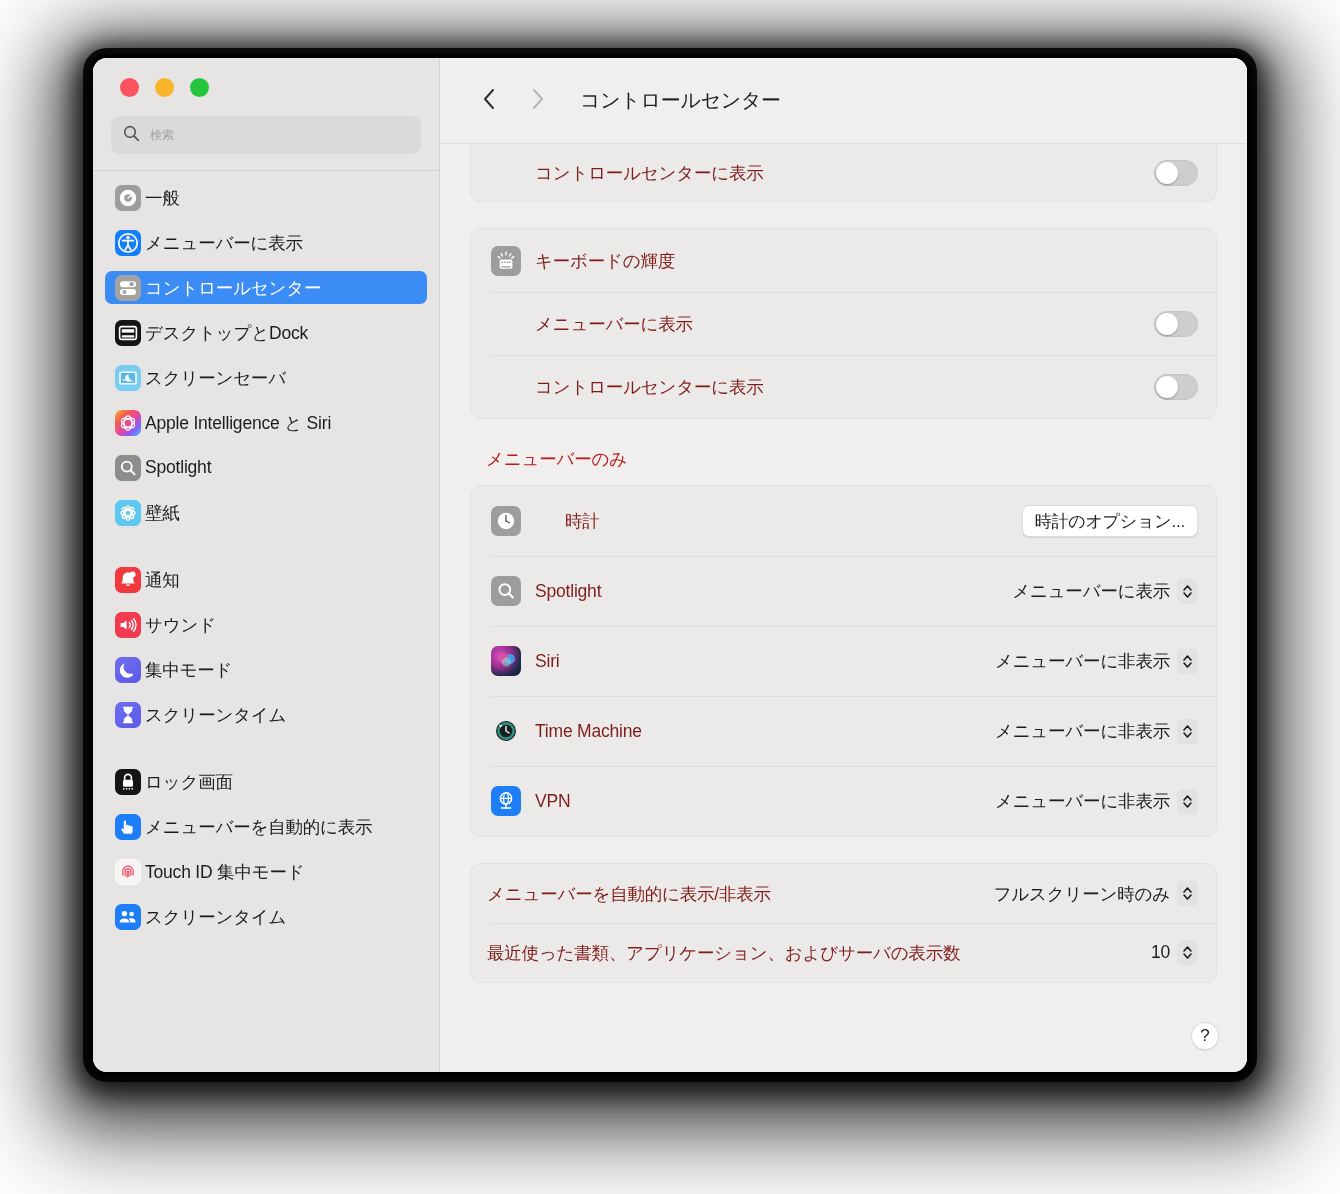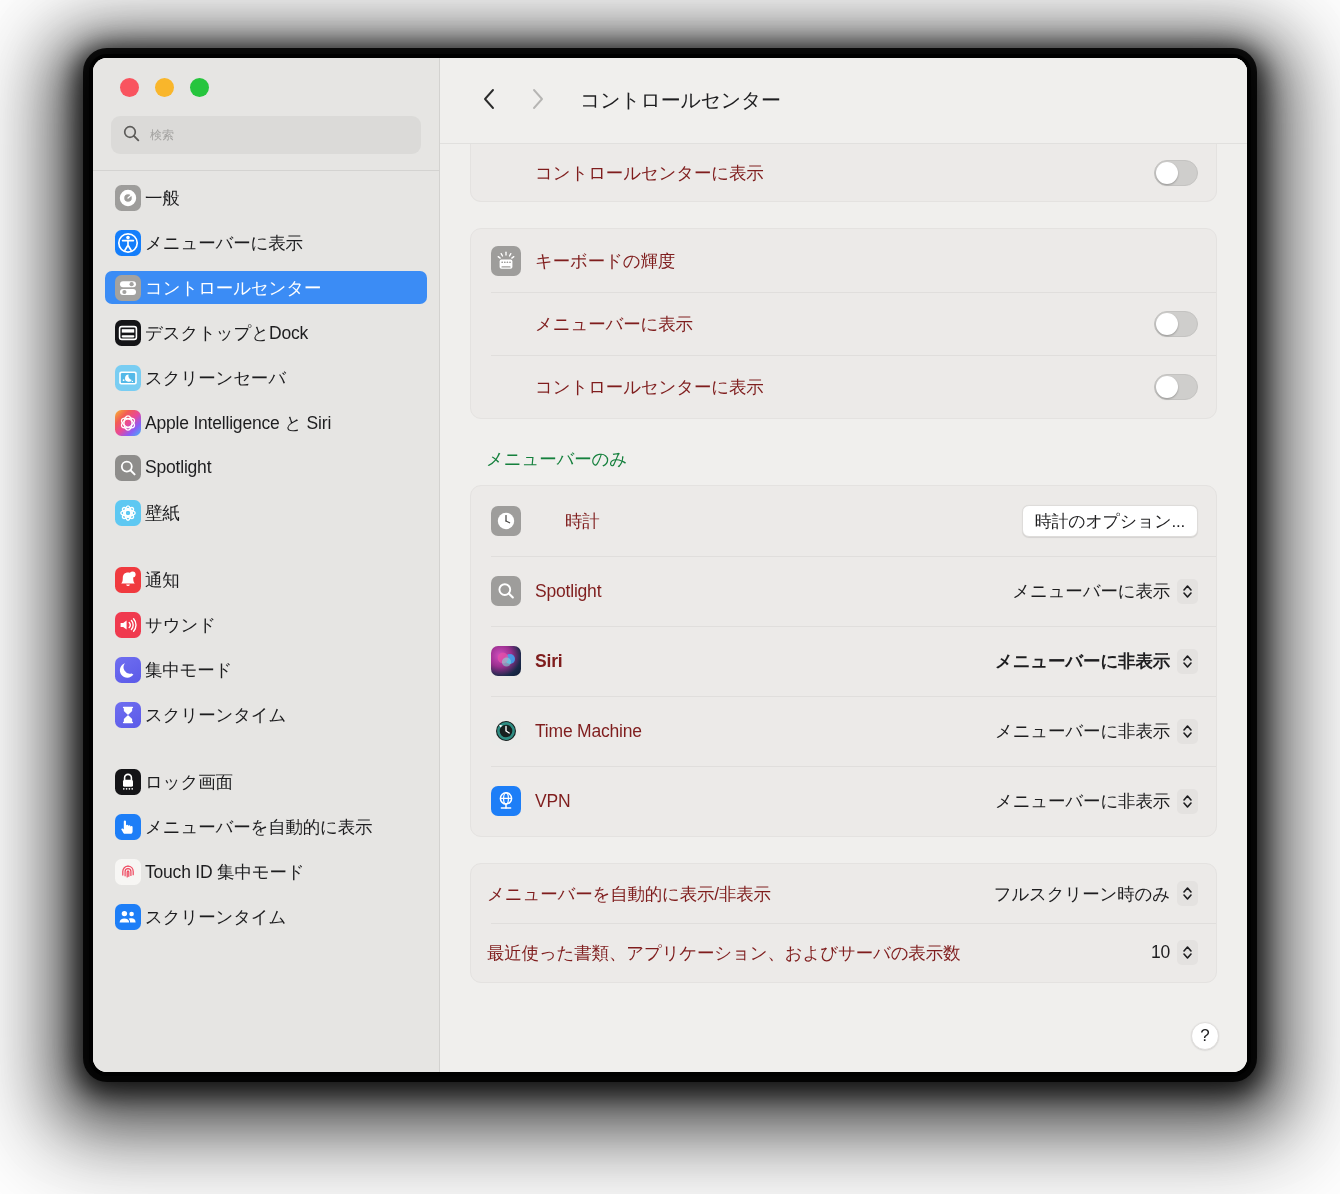--- a/index.html
+++ b/index.html
@@ -269,21 +269,21 @@
     font-size: 17px;
     color: #1d1d1f;
     letter-spacing: -0.2px;
     box-shadow: 0 0.5px 1px rgba(0,0,0,0.10);
     cursor: default;
     white-space: nowrap;
   }
 
   .section-title {
     font-size: 17.5px;
-    color: #15803d;
+    color: #b91c1c;
     font-weight: 400;
     letter-spacing: -0.2px;
     margin: 28px 0 14px 16px;
   }
 
   .spacer-lg { height: 28px; }
 
   #help-btn {
     position: absolute;
     right: 28px;
@@ -646,21 +646,21 @@
                 <span class="chev-box">
                   <svg width="11" height="17" viewBox="0 0 11 17">
                     <polyline points="2,7 5.5,3 9,7" fill="none" stroke="#1d1d1f" stroke-width="1.6" stroke-linecap="round" stroke-linejoin="round"></polyline>
                     <polyline points="2,10 5.5,14 9,10" fill="none" stroke="#1d1d1f" stroke-width="1.6" stroke-linecap="round" stroke-linejoin="round"></polyline>
                   </svg>
                 </span>
               </span>
             </span>
           </div>
 
-          <div class="row" style="min-height:70px;font-weight:bold;">
+          <div class="row" style="min-height:70px;">
             <span class="row-icon" style="background:radial-gradient(circle at 30% 32%, #d04fbf 0%, #9b2f8f 38%, #1b2a4a 72%, #0f1a33 100%);">
               <svg width="30" height="30" viewBox="0 0 30 30">
                 <circle cx="19" cy="13" r="5" fill="#3fa9f5" opacity="0.85"></circle>
                 <circle cx="12" cy="12" r="5.4" fill="#e24fa8" opacity="0.8"></circle>
                 <circle cx="15.5" cy="16" r="4.6" fill="#7fe3d8" opacity="0.55"></circle>
               </svg>
             </span>
             <span class="row-label">Siri</span>
             <span class="row-right">
               <span class="popup">

